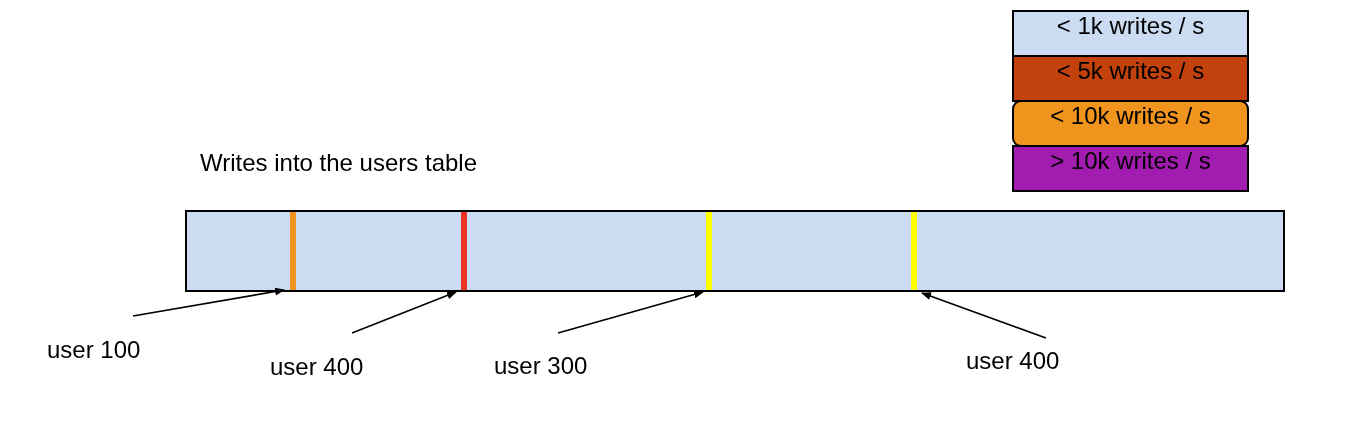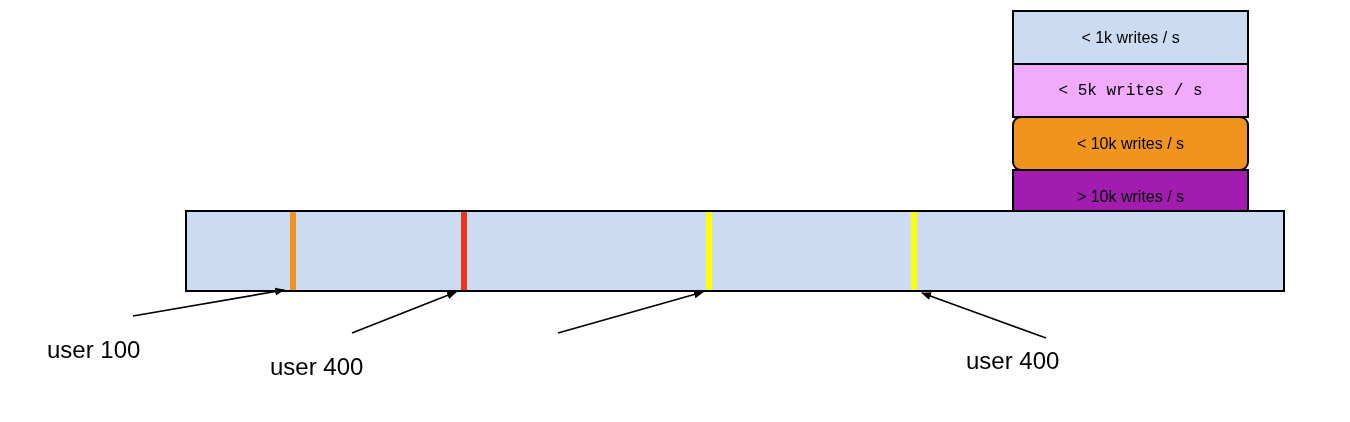--- a/index.html
+++ b/index.html
@@ -24,27 +24,27 @@
 
   
   .legend {
     position: absolute;
     left: 1012px;
     top: 10px;
     width: 237px;
   }
   .legend-row {
     box-sizing: border-box;
-    height: 55px;
+    height: 47px;
     border: 2px solid #000000;
     margin-top: -2px;
     display: flex;
-    align-items: center;
+    align-items: flex-start;
     justify-content: center;
-    font-size: 16px;
+    font-size: 24px;
     white-space: nowrap;
   }
   .legend-row:first-child { margin-top: 0; }
 
   
   .bar {
     position: absolute;
     left: 185px;
     top: 210px;
     width: 1100px;
@@ -84,26 +84,27 @@
   .label-0 { left: 47px;  top: 336px; }
   .label-1 { left: 270px; top: 353px; }
   .label-2 { left: 494px; top: 352px; }
   .label-3 { left: 966px; top: 347px; }
 </style>
 </head>
 <body>
 
 <div class="canvas">
 
+  <div class="title">Writes into the users table</div>
 
   <div class="legend">
     <div class="legend-row" style="background-color: rgb(203, 220, 242);">
       <span class="legend-label">&lt; 1k writes / s</span>
     </div>
-    <div class="legend-row" style="background-color: #f0abfc; font-family: Liberation Mono, monospace;">
+    <div class="legend-row" style="background-color: #c2410c;">
       <span class="legend-label">&lt; 5k writes / s</span>
     </div>
     <div class="legend-row" style="background-color: rgb(240, 148, 30); border-radius: 9px;">
       <span class="legend-label">&lt; 10k writes / s</span>
     </div>
     <div class="legend-row" style="background-color: #a21caf;">
       <span class="legend-label">&gt; 10k writes / s</span>
     </div>
   </div>
 
@@ -121,15 +122,16 @@
       </marker>
     </defs>
     <line x1="133" y1="316" x2="284" y2="290" marker-end="url(#ah)"></line>
     <line x1="352" y1="333" x2="456" y2="292" marker-end="url(#ah)"></line>
     <line x1="558" y1="333" x2="703" y2="292" marker-end="url(#ah)"></line>
     <line x1="1046" y1="338" x2="922" y2="293" marker-end="url(#ah)"></line>
   </svg>
 
   <div class="user-label label-0">user 100</div>
   <div class="user-label label-1">user 400</div>
+  <div class="user-label label-2">user 300</div>
   <div class="user-label label-3">user 400</div>
 
 </div>
 
 </body></html>

